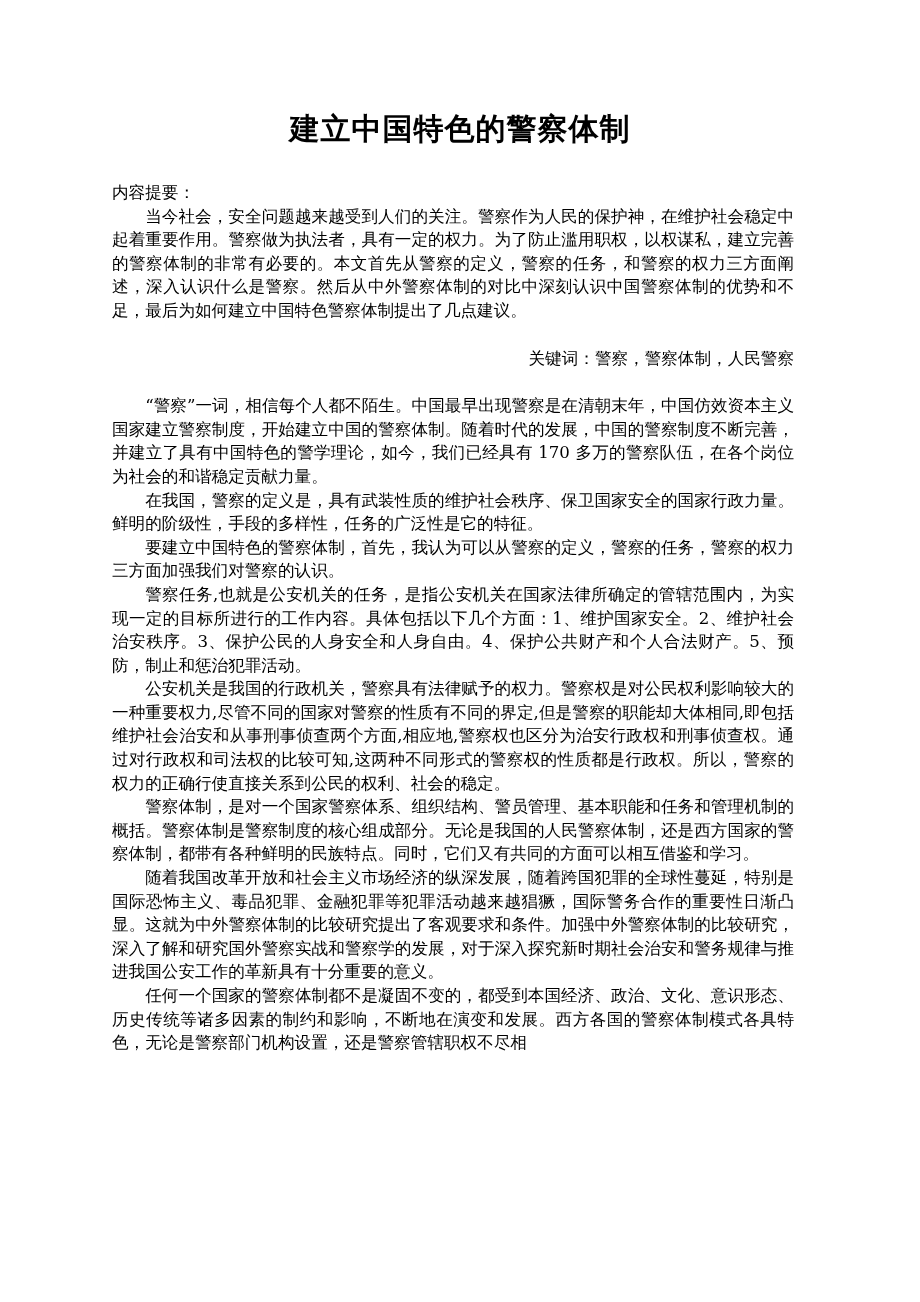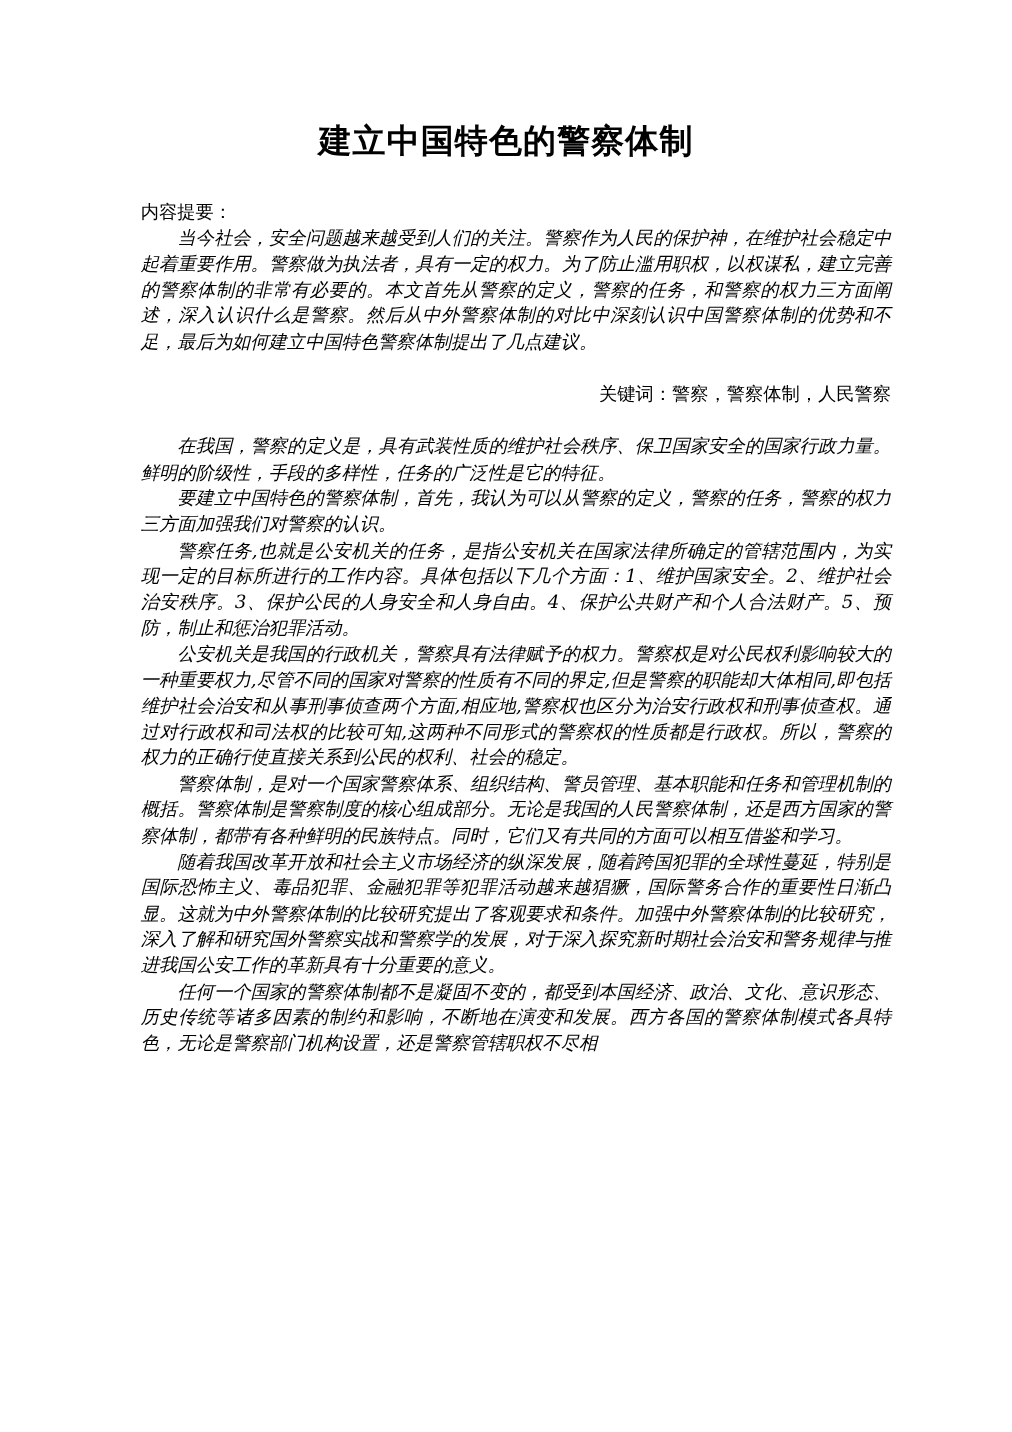--- a/index.html
+++ b/index.html
@@ -31,35 +31,34 @@
     font-weight: bold;
     letter-spacing: 1px;
     margin: 0;
     padding-top: 110px;
     line-height: 1.25;
     font-family: "DejaVu Sans", "Liberation Sans", sans-serif;
   }
 
   .content {
     position: absolute;
-    left: 128px;
+    left: 112px;
     top: 181px;
     width: 682px;
   }
 
   p.para {
     margin: 0;
     font-size: 16.6px;
     line-height: 23.6px;
     text-align: justify;
     text-justify: inter-character;
     text-indent: 0;
     word-break: break-all;
     letter-spacing: 0px;
-    font-style: italic;
   }
 
   p.indent {
     text-indent: 2em;
   }
   .gap-md { height: 24px; }
 
   .keywords {
     margin: 0;
     font-size: 16.6px;
@@ -86,20 +85,21 @@
     <p class="label-line">内容提要：</p>
 
     <p class="para indent">当今社会，安全问题越来越受到人们的关注。警察作为人民的保护神，在维护社会稳定中起着重要作用。警察做为执法者，具有一定的权力。为了防止滥用职权，以权谋私，建立完善的警察体制的非常有必要的。本文首先从警察的定义，警察的任务，和警察的权力三方面阐述，深入认识什么是警察。然后从中外警察体制的对比中深刻认识中国警察体制的优势和不足，最后为如何建立中国特色警察体制提出了几点建议。</p>
 
     <div class="gap-md"></div>
 
     <p class="keywords">关键词：警察，警察体制，人民警察</p>
 
     <div class="gap-md"></div>
 
+    <p class="para indent">“警察”一词，相信每个人都不陌生。中国最早出现警察是在清朝末年，中国仿效资本主义国家建立警察制度，开始建立中国的警察体制。随着时代的发展，中国的警察制度不断完善，并建立了具有中国特色的警学理论，如今，我们已经具有 170 多万的警察队伍，在各个岗位为社会的和谐稳定贡献力量。</p>
 
     <p class="para indent">在我国，警察的定义是，具有武装性质的维护社会秩序、保卫国家安全的国家行政力量。鲜明的阶级性，手段的多样性，任务的广泛性是它的特征。</p>
 
     <p class="para indent">要建立中国特色的警察体制，首先，我认为可以从警察的定义，警察的任务，警察的权力三方面加强我们对警察的认识。</p>
 
     <p class="para indent">警察任务,也就是公安机关的任务，是指公安机关在国家法律所确定的管辖范围内，为实现一定的目标所进行的工作内容。具体包括以下几个方面：1、维护国家安全。2、维护社会治安秩序。3、保护公民的人身安全和人身自由。4、保护公共财产和个人合法财产。5、预防，制止和惩治犯罪活动。</p>
 
     <p class="para indent">公安机关是我国的行政机关，警察具有法律赋予的权力。警察权是对公民权利影响较大的一种重要权力,尽管不同的国家对警察的性质有不同的界定,但是警察的职能却大体相同,即包括维护社会治安和从事刑事侦查两个方面,相应地,警察权也区分为治安行政权和刑事侦查权。通过对行政权和司法权的比较可知,这两种不同形式的警察权的性质都是行政权。所以，警察的权力的正确行使直接关系到公民的权利、社会的稳定。</p>
 
     <p class="para indent">警察体制，是对一个国家警察体系、组织结构、警员管理、基本职能和任务和管理机制的概括。警察体制是警察制度的核心组成部分。无论是我国的人民警察体制，还是西方国家的警察体制，都带有各种鲜明的民族特点。同时，它们又有共同的方面可以相互借鉴和学习。</p>

